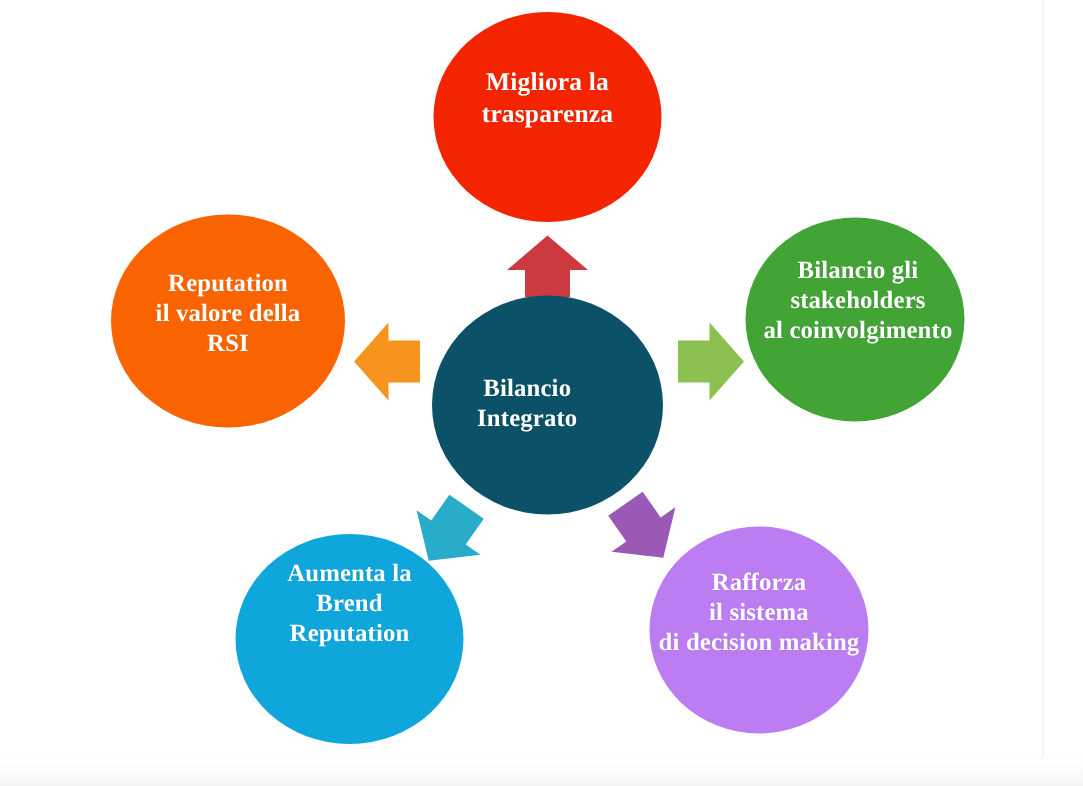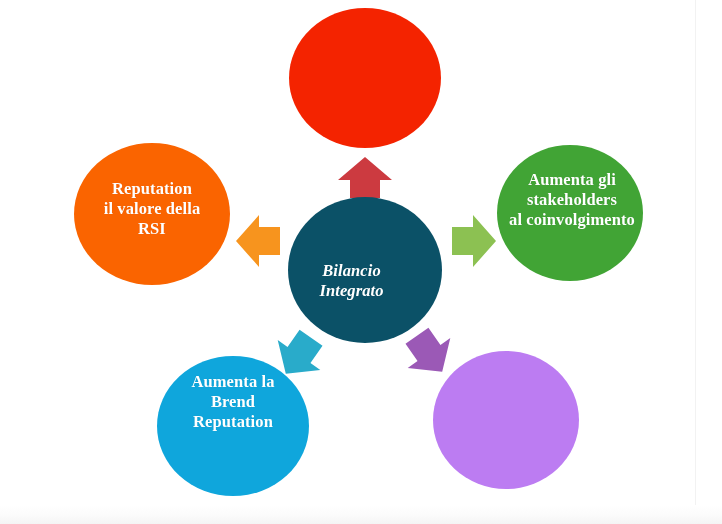--- a/index.html
+++ b/index.html
@@ -47,21 +47,21 @@
     position: absolute;
     color: #ffffff;
     font-weight: bold;
     text-align: center;
     line-height: 1.22;
     letter-spacing: .1px;
     text-shadow: 0 0 1px rgba(0,0,0,.12);
     pointer-events: none;
     white-space: pre-line;
   }
-  #label-center   { left: 289px; top: 261px; width: 125px; font-size: 16.5px; font-style: italic; }
+  #label-center   { left: 289px; top: 249px; width: 125px; font-size: 16.5px; }
   #label-top      { left: 288px; top: 45px;  width: 154px; font-size: 17px; }
   #label-right    { left: 486px; top: 170px; width: 172px; font-size: 16.5px; }
   #label-left     { left: 66px;  top: 179px; width: 172px; font-size: 16.5px; }
   #label-bottom_left  { left: 155px; top: 372px; width: 156px; font-size: 16.5px; }
   #label-bottom_right { left: 417px; top: 378px; width: 178px; font-size: 16.5px; }
 </style>
 </head>
 <body>
 
 <div id="canvas">
@@ -96,27 +96,32 @@
     <ellipse cx="152" cy="214" rx="78" ry="71" fill="#fa6400"></ellipse>
     <ellipse cx="233" cy="426" rx="76" ry="70" fill="#0fa6dc"></ellipse>
     <ellipse cx="506" cy="420" rx="73" ry="69" fill="#bc7cf2"></ellipse>
 
     <ellipse cx="365" cy="270" rx="77" ry="73" fill="#0b5167"></ellipse>
   </svg>
 
   <div class="node-label" id="label-center">Bilancio
 Integrato</div>
 
+  <div class="node-label" id="label-top">Migliora la
+trasparenza</div>
 
-  <div class="node-label" id="label-right">Aumenta gli
+  <div class="node-label" id="label-right">Bilancio gli
 stakeholders
 al coinvolgimento</div>
 
   <div class="node-label" id="label-left">Reputation
 il valore della
 RSI</div>
 
   <div class="node-label" id="label-bottom_left">Aumenta la
 Brend
 Reputation</div>
 
+  <div class="node-label" id="label-bottom_right">Rafforza
+il sistema
+di decision making</div>
 
 </div>
 
 </body></html>

